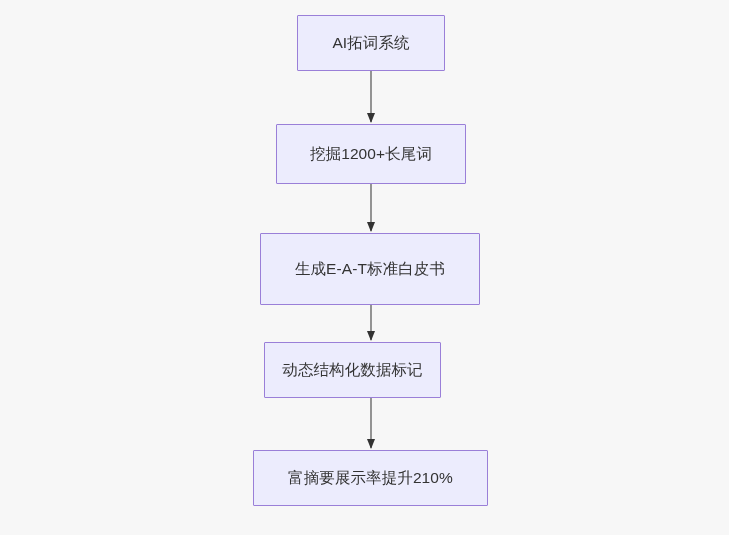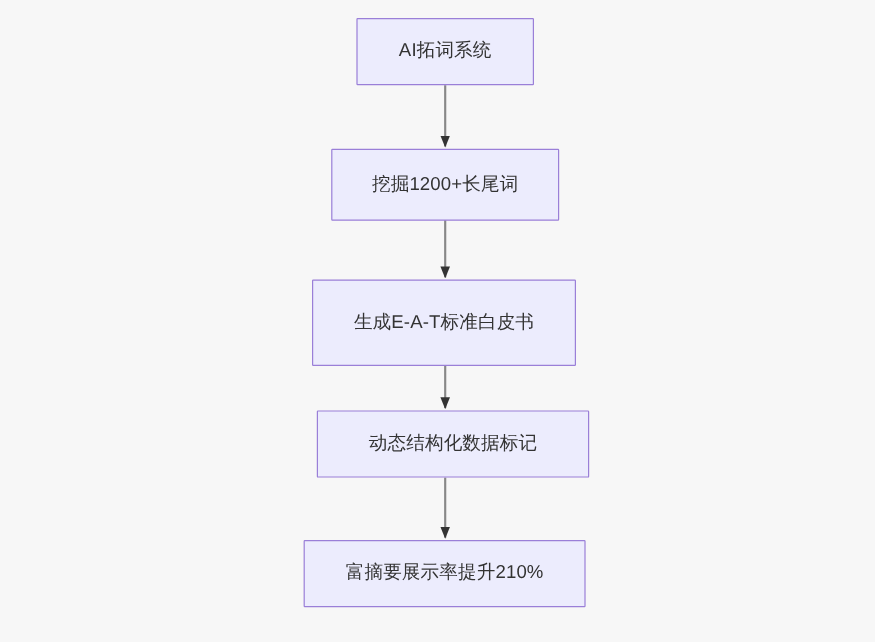--- a/index.html
+++ b/index.html
@@ -42,21 +42,21 @@
     color: #333333;
     font-size: 15.5px;
     line-height: 1.2;
     letter-spacing: 0.1px;
     white-space: nowrap;
   }
   
   .node-n1 { left: 297px; top: 15px;  width: 148px; height: 56px; }
   .node-n2 { left: 276px; top: 124px; width: 190px; height: 60px; }
   .node-n3 { left: 260px; top: 233px; width: 220px; height: 72px; }
-  .node-n4 { left: 264px; top: 342px; width: 227px; height: 56px; }
+  .node-n4 { left: 264px; top: 342px; width: 177px; height: 56px; }
   .node-n5 { left: 253px; top: 450px; width: 235px; height: 56px; }
 </style>
 </head>
 <body>
 
 <div id="flowchart-canvas">
 
   <svg class="edge-layer" width="729" height="535" viewBox="0 0 729 535">
     <defs>
       <marker id="arrowhead" markerWidth="10" markerHeight="8" refX="9" refY="4" orient="auto" markerUnits="userSpaceOnUse">

